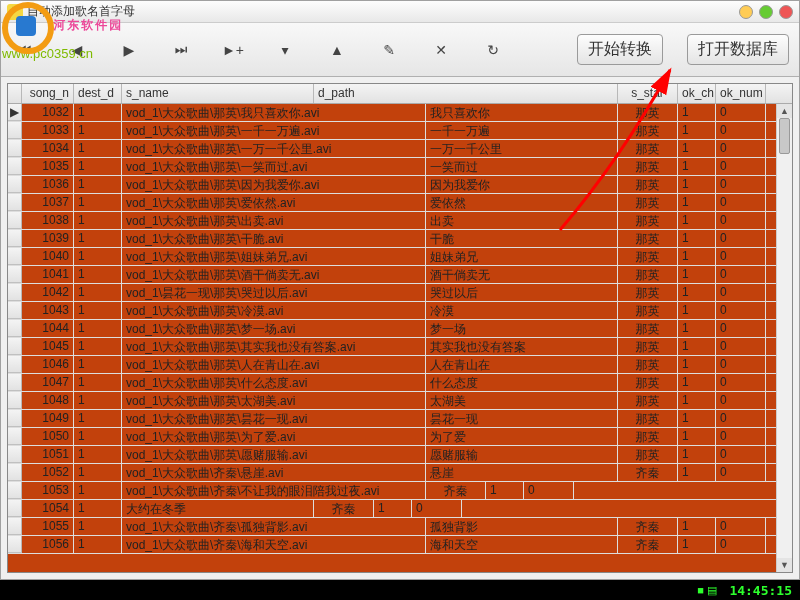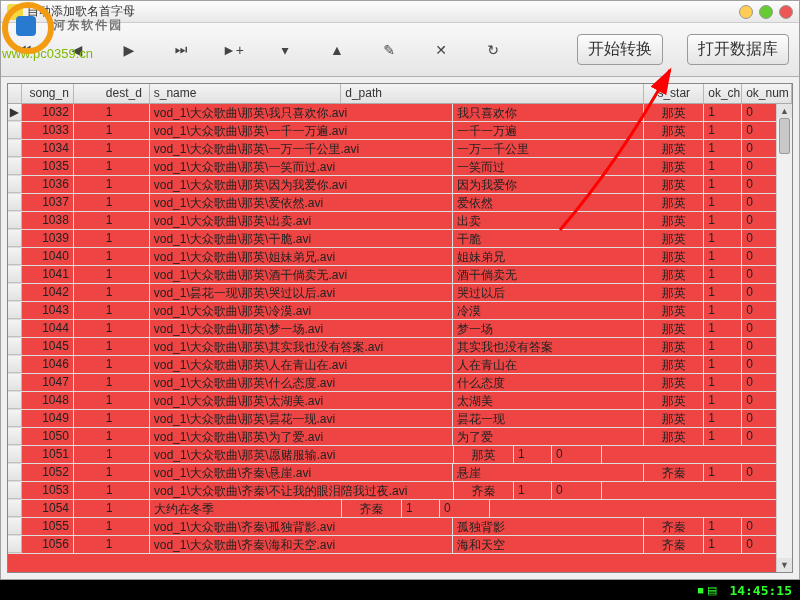--- a/index.html
+++ b/index.html
@@ -1,19 +1,19 @@
 <!DOCTYPE html>
 <html><head>
 <meta charset="utf-8">
 <style>
 * { margin: 0; padding: 0; box-sizing: border-box; font-family: "SimSun", Arial, sans-serif; font-size: 12px; }
 body { background: #fff; width: 800px; height: 600px; position: relative; overflow: hidden; }
 
 .watermark { position: absolute; top: 2px; left: 2px; z-index: 1000; pointer-events: none; }
-.watermark-text1 { color: #737373; font-size: 26px; font-weight: bold; letter-spacing: 2px; }
+.watermark-text1 { color: #ec4899; font-size: 26px; font-weight: bold; letter-spacing: 2px; }
 .watermark-text2 { color: #7fba00; font-size: 13px; margin-top: -4px; }
 .watermark-logo { display: inline-block; width: 48px; height: 48px; vertical-align: middle; position: relative; }
 .watermark-logo::before { content: ""; position: absolute; width: 40px; height: 40px; border: 6px solid #f39c12; border-radius: 50%; top: 0; left: 0; }
 .watermark-logo::after { content: ""; position: absolute; width: 20px; height: 20px; background: #2879d0; border-radius: 4px; top: 14px; left: 14px; }
 
 .window { position: absolute; top: 0; left: 0; width: 800px; height: 580px; border: 1px solid #a0a0a0; background: #f0f0f0; display: flex; flex-direction: column; }
 .titlebar { height: 22px; background: linear-gradient(#fdfdfd, #e8e8e8); border-bottom: 1px solid #ccc; display: flex; align-items: center; padding: 0 6px; }
 .titlebar-icon { width: 16px; height: 16px; margin-right: 4px; background: #f5d742; border-radius: 3px; position: relative; }
 .titlebar-icon::after { content: "♪"; position: absolute; top: -1px; left: 3px; color: #7a5; font-size: 11px; }
 .titlebar-text { flex: 1; color: #333; }
@@ -22,30 +22,30 @@
 .win-min { background: #fc5; }
 .win-max { background: #6c3; }
 .win-close { background: #e55; }
 
 .toolbar { height: 54px; background: linear-gradient(#f8f8f8, #e6e6e6); border-bottom: 1px solid #b0b0b0; display: flex; align-items: center; padding: 0 10px; gap: 24px; }
 .tb-spacer { flex: 1; }
 .tb-btn-icon { width: 28px; height: 26px; display: flex; align-items: center; justify-content: center; color: #444; font-size: 14px; cursor: pointer; }
 .tb-btn-text { padding: 4px 10px; background: linear-gradient(#fdfdfd, #e4e4e4); border: 1px solid #9a9a9a; border-radius: 4px; color: #333; cursor: pointer; font-size: 16px; }
 .arrow-svg { position: absolute; top: 60px; left: 540px; width: 160px; height: 180px; }
 
-.grid-wrap { flex: 1; margin: 6px; background: #ef4444; border: 1px solid #888; position: relative; overflow: hidden; display: flex; flex-direction: column; }
+.grid-wrap { flex: 1; margin: 6px; background: #c2410c; border: 1px solid #888; position: relative; overflow: hidden; display: flex; flex-direction: column; }
 .grid-header { display: flex; background: linear-gradient(#f4f4f4, #e2e2e2); border-bottom: 1px solid #aaa; height: 20px; }
 .grid-header .gh { border-right: 1px solid #b8b8b8; padding: 2px 4px; color: #333; overflow: hidden; white-space: nowrap; }
 .grid-body { flex: 1; overflow-y: auto; overflow-x: hidden; }
 .grid-row { display: flex; height: 18px; border-bottom: 1px solid #ddd; }
 .grid-row.selected .cell:first-child { background: #1a4ec8; color: #fff; }
 .grid-row .row-indicator { width: 14px; background: linear-gradient(#f4f4f4,#e2e2e2); border-right: 1px solid #b8b8b8; border-bottom: 1px solid #c0c0c0; display: flex; align-items: center; justify-content: center; color: #333; }
 .cell { border-right: 1px solid #ddd; padding: 1px 4px; overflow: hidden; white-space: nowrap; color: #222; }
 .col-songn { width: 52px; text-align: right; }
-.col-destd { width: 48px; margin-left: 28px; }
+.col-destd { width: 48px; }
 .col-dpath { width: 304px; }
 .col-sname { width: 192px; }
 .col-sstar { width: 60px; text-align: center; }
 .col-okch { width: 38px; }
 .col-oknum { width: 50px; }
 .gh-indicator { width: 14px; }
 
 .scrollbar-v { position: absolute; right: 0; top: 20px; bottom: 0; width: 16px; background: #f0f0f0; border-left: 1px solid #ccc; }
 .scrollbar-v .thumb { position: absolute; top: 14px; left: 2px; right: 2px; height: 36px; background: #c8c8c8; border: 1px solid #999; border-radius: 2px; }
 .scrollbar-v .arr { position: absolute; left: 0; right: 0; height: 14px; background: #e4e4e4; text-align: center; font-size: 9px; color: #555; line-height: 14px; }
@@ -292,20 +292,21 @@
           <div class="cell col-sname">为了爱</div>
           <div class="cell col-sstar">那英</div>
           <div class="cell col-okch">1</div>
           <div class="cell col-oknum">0</div>
         </div>
         <div class="grid-row">
           <div class="row-indicator"></div>
           <div class="cell col-songn">1051</div>
           <div class="cell col-destd">1</div>
           <div class="cell col-dpath">vod_1\大众歌曲\那英\愿赌服输.avi</div>
+          <div class="cell col-sname">愿赌服输</div>
           <div class="cell col-sstar">那英</div>
           <div class="cell col-okch">1</div>
           <div class="cell col-oknum">0</div>
         </div>
         <div class="grid-row">
           <div class="row-indicator"></div>
           <div class="cell col-songn">1052</div>
           <div class="cell col-destd">1</div>
           <div class="cell col-dpath">vod_1\大众歌曲\齐秦\悬崖.avi</div>
           <div class="cell col-sname">悬崖</div>

